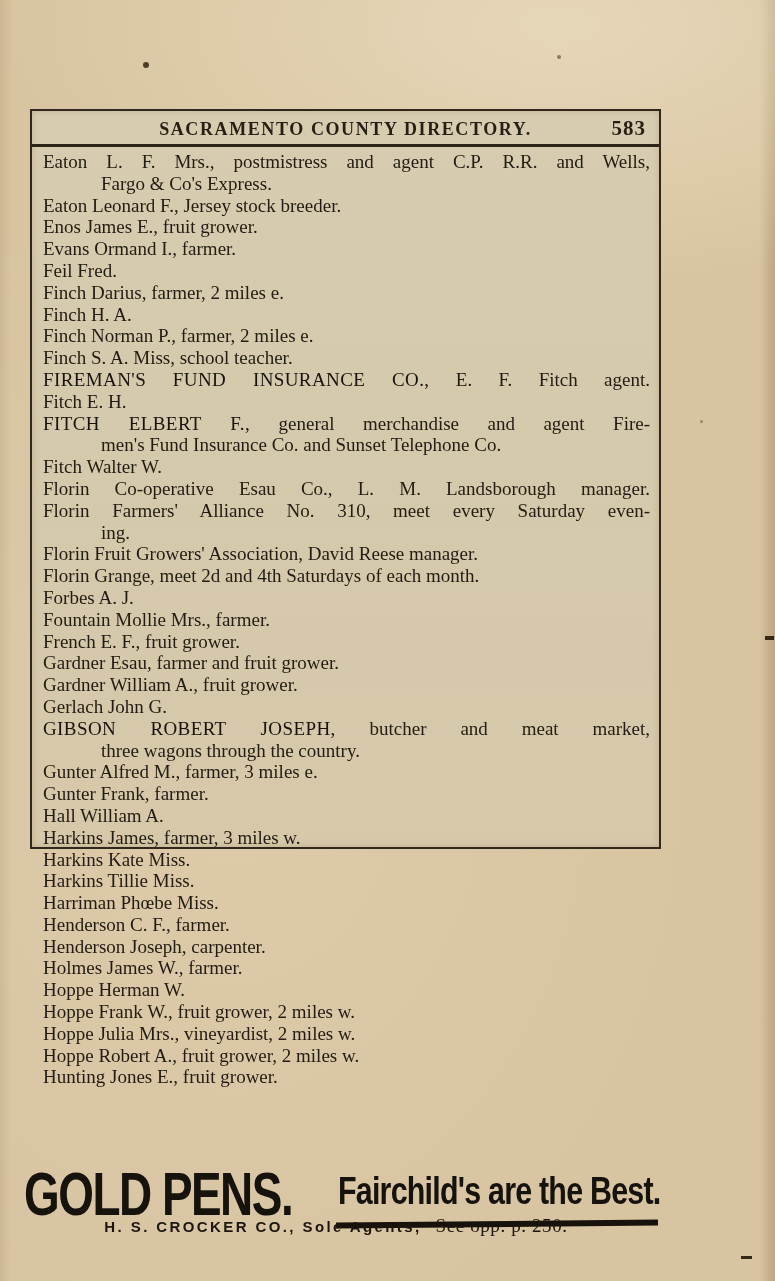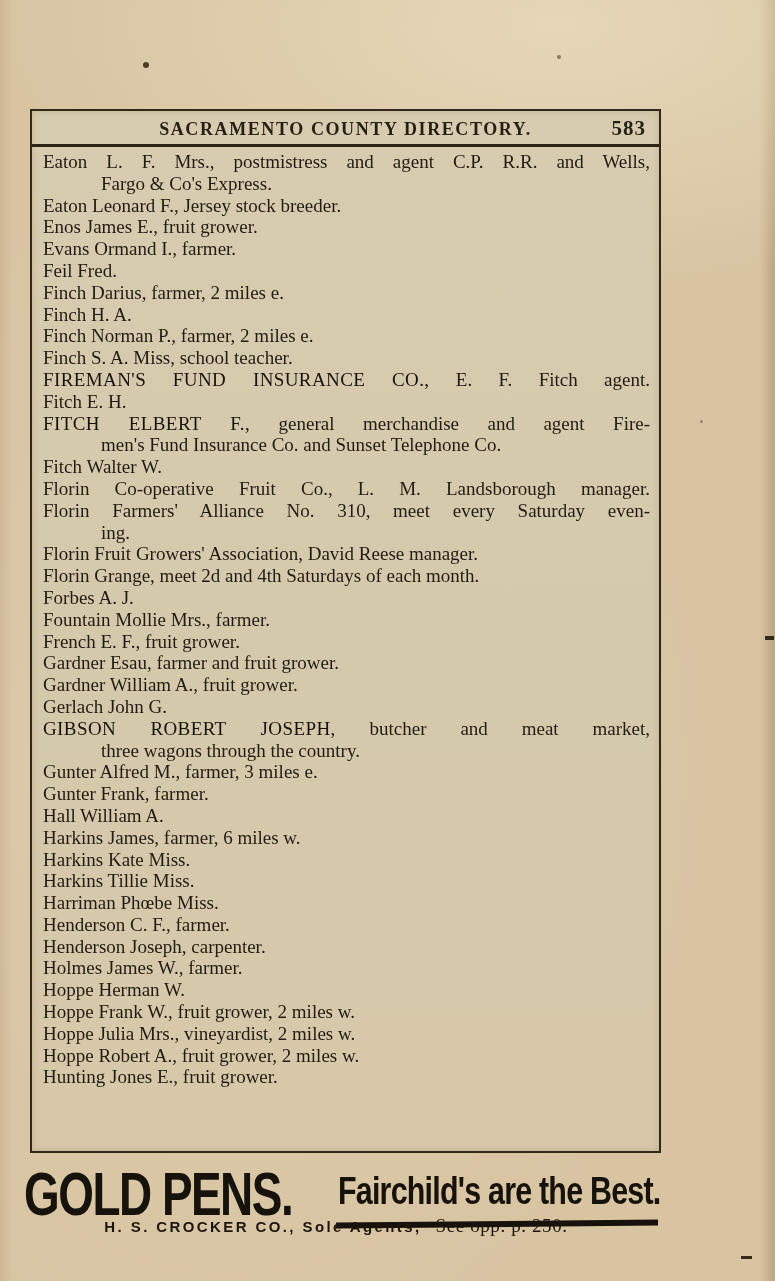--- a/index.html
+++ b/index.html
@@ -11,21 +11,21 @@
       radial-gradient(700px 900px at 30% 60%, rgba(255,250,235,0.12), rgba(255,250,235,0) 70%),
       linear-gradient(270deg, rgba(146,116,76,0.38) 0, rgba(146,116,76,0) 16px),
       linear-gradient(90deg, rgba(160,130,90,0.20) 0, rgba(160,130,90,0) 12px),
       #d8c4a1;
   }
   .speck { position:absolute; border-radius:50%; background:#4c3d27; }
   .edge-mark { position:absolute; background:#352a19; }
 
   
   .page-frame {
-    position:absolute; left:30px; top:109px; width:631px; height:1044px;
+    position:absolute; left:30px; top:109px; width:631px; height:740px;
     box-sizing:border-box; border:2px solid #30281a;
     background:linear-gradient(180deg, #d8ccb0 0%, #d5c9ac 55%, #d7c8a9 100%);
     box-shadow:0 0 6px rgba(120,95,60,0.25) inset;
   }
   .box-header {
     position:relative; height:33px; border-bottom:3px solid #2c2416;
   }
   .dir-title {
     position:absolute; left:0; right:0; top:8px; text-align:center;
     font-weight:bold; font-size:18px; letter-spacing:1.6px; color:#261f13;
@@ -123,21 +123,21 @@
         <div class="line">Fitch E. H.</div>
       </div>
       <div class="entry">
         <div class="line just"><span class="lead-bold">FITCH ELBERT F.,</span><span> general merchandise and agent Fire-</span></div>
         <div class="line cont">men's Fund Insurance Co. and Sunset Telephone Co.</div>
       </div>
       <div class="entry">
         <div class="line">Fitch Walter W.</div>
       </div>
       <div class="entry">
-        <div class="line just">Florin Co-operative Fruit Co., L. M. Landsborough manager.</div>
+        <div class="line just">Florin Co-operative Esau Co., L. M. Landsborough manager.</div>
       </div>
       <div class="entry">
         <div class="line just">Florin Farmers' Alliance No. 310, meet every Saturday even-</div>
         <div class="line cont">ing.</div>
       </div>
       <div class="entry">
         <div class="line">Florin Fruit Growers' Association, David Reese manager.</div>
       </div>
       <div class="entry">
         <div class="line">Florin Grange, meet 2d and 4th Saturdays of each month.</div>
@@ -167,21 +167,21 @@
       <div class="entry">
         <div class="line">Gunter Alfred M., farmer, 3 miles e.</div>
       </div>
       <div class="entry">
         <div class="line">Gunter Frank, farmer.</div>
       </div>
       <div class="entry">
         <div class="line">Hall William A.</div>
       </div>
       <div class="entry">
-        <div class="line">Harkins James, farmer, 6 miles w.</div>
+        <div class="line">Harkins James, farmer, 3 miles w.</div>
       </div>
       <div class="entry">
         <div class="line">Harkins Kate Miss.</div>
       </div>
       <div class="entry">
         <div class="line">Harkins Tillie Miss.</div>
       </div>
       <div class="entry">
         <div class="line">Harriman Phœbe Miss.</div>
       </div>

